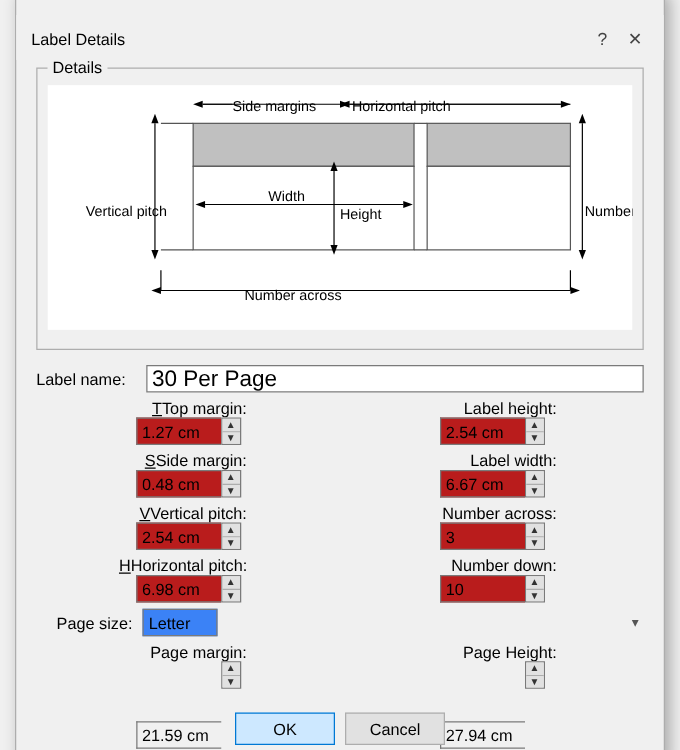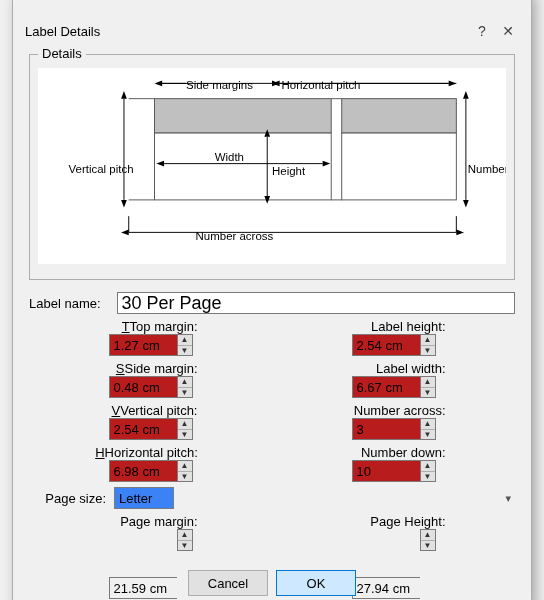--- a/index.html
+++ b/index.html
@@ -455,17 +455,17 @@
             <div class="spin-buttons">
               <button class="spin-btn" disabled="">▲</button>
               <button class="spin-btn" disabled="">▼</button>
             </div>
           </div>
         </div>
       </div>
     </div>
 
     <div class="button-row">
+      <button class="dialog-btn primary">OK</button>
       <button class="dialog-btn">Cancel</button>
-      <button class="dialog-btn primary">OK</button>
     </div>
   </div>
 </div>
 
 </body></html>

